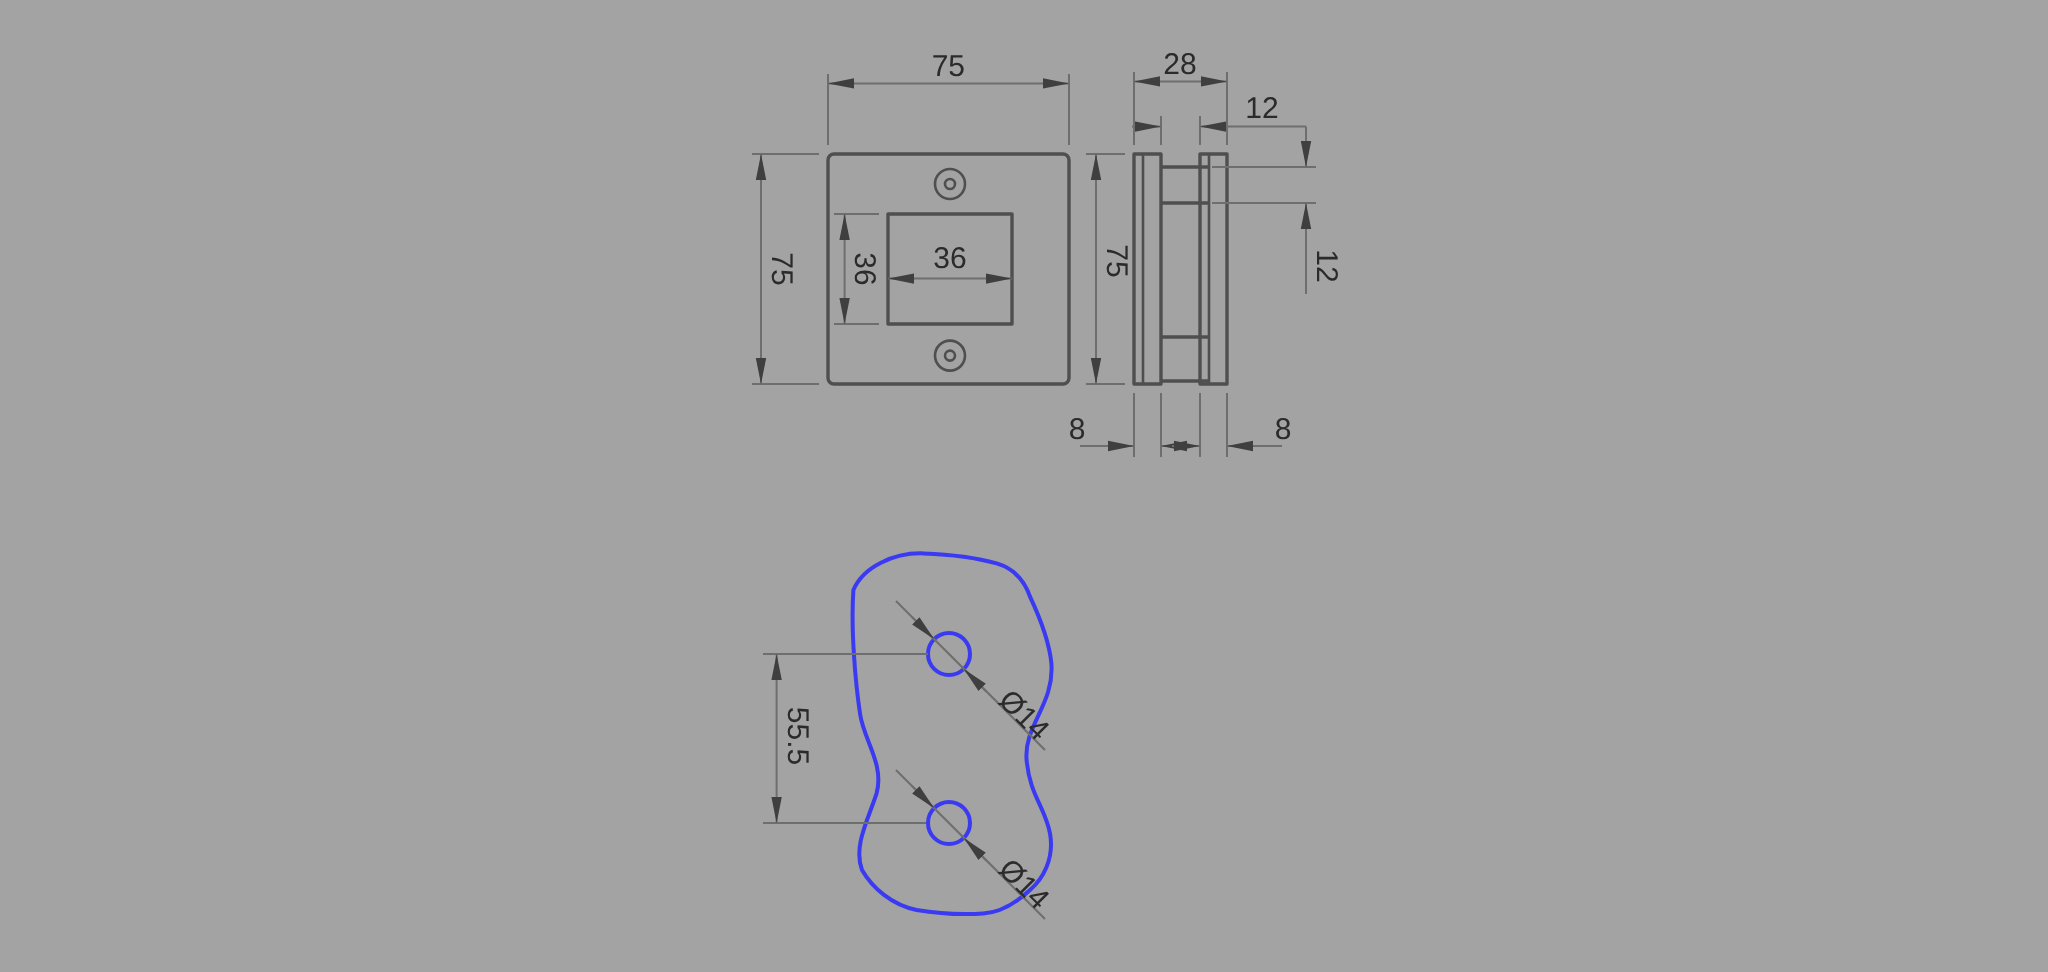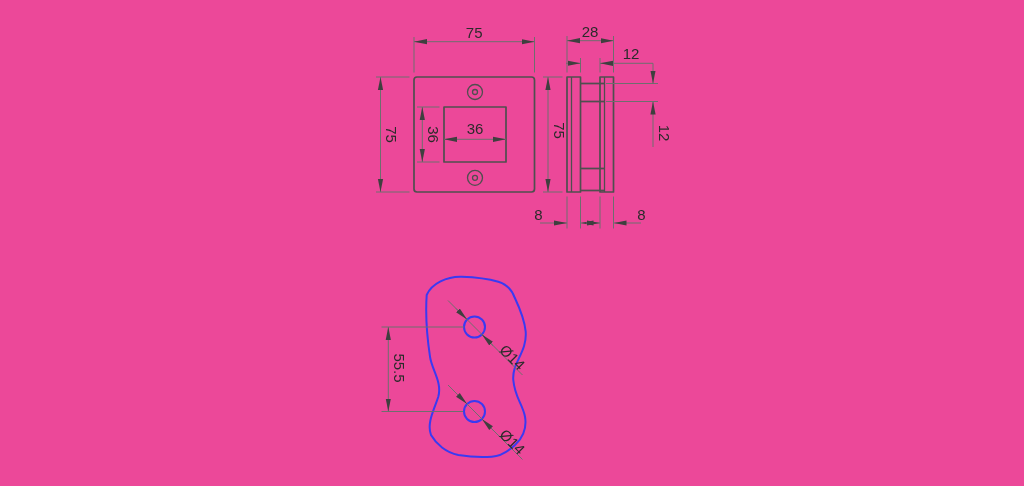--- a/index.html
+++ b/index.html
@@ -1,16 +1,16 @@
 <!DOCTYPE html>
 <html><head>
 <meta charset="utf-8">
 <style>
   html,body{margin:0;padding:0;background:#ffffff;}
-  .stage{position:relative;width:1024px;height:486px;background:#ec4899;overflow:hidden;}
+  .stage{position:relative;width:1024px;height:486px;background:#a3a3a3;overflow:hidden;}
   svg{display:block;}
   svg text{
     font-family:"Liberation Sans","DejaVu Sans",sans-serif;
     font-size:15px;
     fill:#2b2b2b;
     stroke:none;
   }
   .part{stroke:#4f4f4f;stroke-width:1.7;fill:none;stroke-linejoin:round;stroke-linecap:butt;}
   .part-thin{stroke:#4f4f4f;stroke-width:1.3;fill:none;}
   .dim{stroke:#6e6e6e;stroke-width:1;fill:none;stroke-linecap:butt;}

